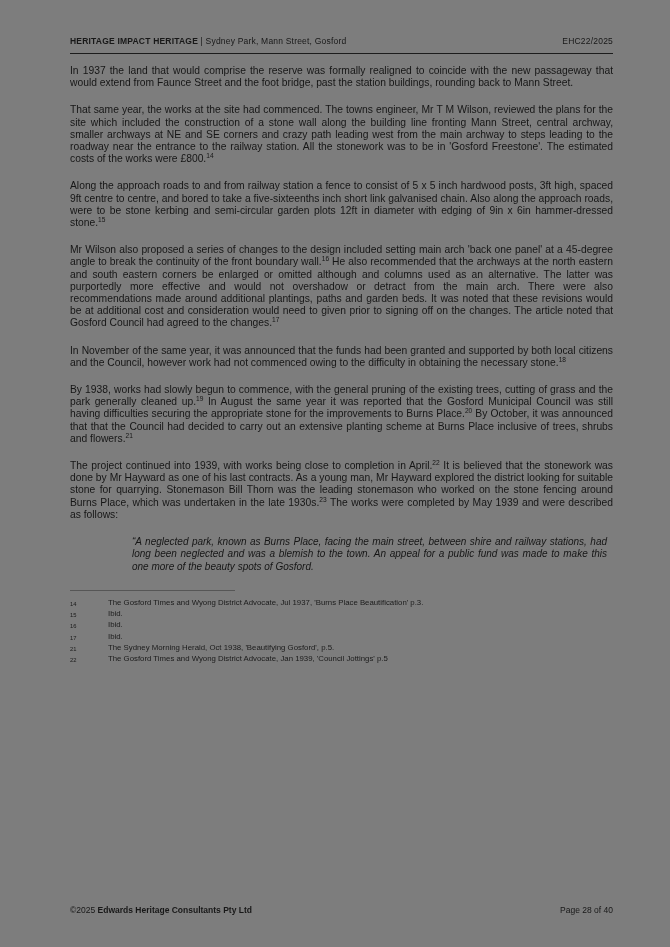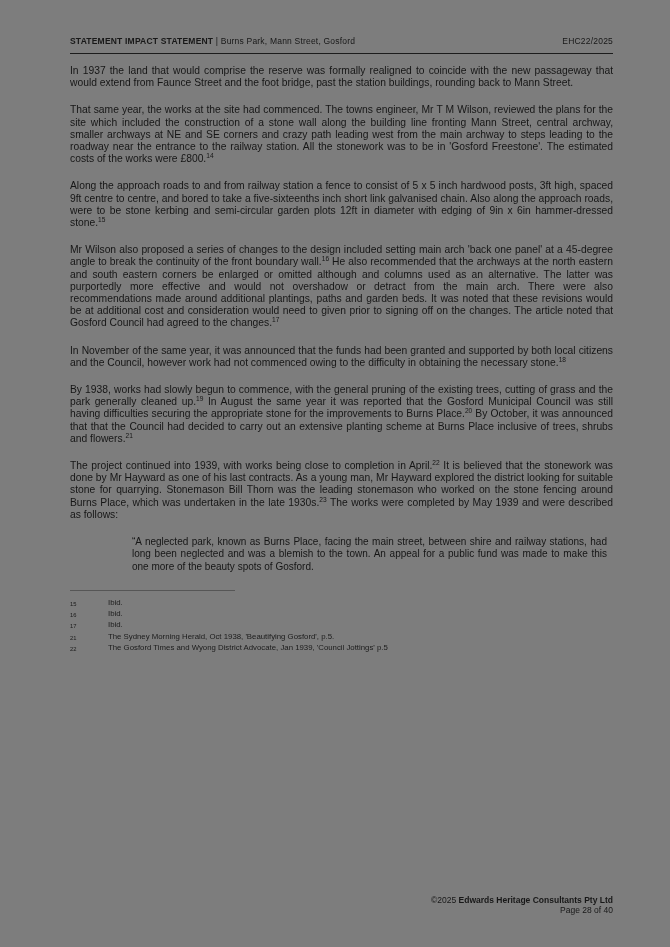--- a/index.html
+++ b/index.html
@@ -28,20 +28,21 @@
     margin:7px 0 0 0;width:100%;
   }
   .doc-body{margin-top:11px;}
   .doc-body p{
     font-size:10.3px;line-height:12.2px;
     text-align:justify;
     margin:0 0 15px 0;
     color:#161616;
   }
   .doc-body p.quote{
+    font-style:italic;
     margin-left:62px;margin-right:6px;
     margin-bottom:13px;
     font-size:10px;
   }
   .doc-body sup{
     font-size:6.6px;line-height:0;vertical-align:super;
   }
   .footnote-sep{
     border:none;border-top:1px solid #565656;
     width:165px;margin:4px 0 7px 0;align-self:flex-start;
@@ -55,52 +56,55 @@
     width:38px;flex:0 0 38px;
     font-size:5.8px;vertical-align:super;
     padding-top:1px;
   }
   .footnote-row .fn-text{flex:1;}
   .footer{
     margin-top:auto;
     display:flex;justify-content:space-between;align-items:flex-end;
     font-size:8.5px;color:#181818;
     padding-bottom:4px;
-    flex-direction:column;
   }
   .footer .company{font-weight:bold;}
 </style>
 </head>
 <body>
 
 <div class="page">
 
   <div class="header">
     <div>
-      <span class="doc-title">STATEMENT IMPACT STATEMENT</span><span> | </span><span>Burns Park, Mann Street, Gosford</span>
+      <span class="doc-title">HERITAGE IMPACT HERITAGE</span><span> | </span><span>Sydney Park, Mann Street, Gosford</span>
     </div>
     <div>EHC22/2025</div>
   </div>
 
   <hr class="header-rule">
 
   <div class="doc-body" id="doc-body">
       <p class="body">In 1937 the land that would comprise the reserve was formally realigned to coincide with the new passageway that would extend from Faunce Street and the foot bridge, past the station buildings, rounding back to Mann Street.</p>
       <p class="body">That same year, the works at the site had commenced. The towns engineer, Mr T M Wilson, reviewed the plans for the site which included the construction of a stone wall along the building line fronting Mann Street, central archway, smaller archways at NE and SE corners and crazy path leading west from the main archway to steps leading to the roadway near the entrance to the railway station. All the stonework was to be in 'Gosford Freestone'. The estimated costs of the works were £800.<sup>14</sup></p>
       <p class="body">Along the approach roads to and from railway station a fence to consist of 5 x 5 inch hardwood posts, 3ft high, spaced 9ft centre to centre, and bored to take a five-sixteenths inch short link galvanised chain. Also along the approach roads, were to be stone kerbing and semi-circular garden plots 12ft in diameter with edging of 9in x 6in hammer-dressed stone.<sup>15</sup></p>
       <p class="body">Mr Wilson also proposed a series of changes to the design included setting main arch 'back one panel' at a 45-degree angle to break the continuity of the front boundary wall.<sup>16</sup> He also recommended that the archways at the north eastern and south eastern corners be enlarged or omitted although and columns used as an alternative. The latter was purportedly more effective and would not overshadow or detract from the main arch. There were also recommendations made around additional plantings, paths and garden beds. It was noted that these revisions would be at additional cost and consideration would need to given prior to signing off on the changes. The article noted that Gosford Council had agreed to the changes.<sup>17</sup></p>
       <p class="body">In November of the same year, it was announced that the funds had been granted and supported by both local citizens and the Council, however work had not commenced owing to the difficulty in obtaining the necessary stone.<sup>18</sup></p>
       <p class="body">By 1938, works had slowly begun to commence, with the general pruning of the existing trees, cutting of grass and the park generally cleaned up.<sup>19</sup> In August the same year it was reported that the Gosford Municipal Council was still having difficulties securing the appropriate stone for the improvements to Burns Place.<sup>20</sup> By October, it was announced that that the Council had decided to carry out an extensive planting scheme at Burns Place inclusive of trees, shrubs and flowers.<sup>21</sup></p>
       <p class="body">The project continued into 1939, with works being close to completion in April.<sup>22</sup> It is believed that the stonework was done by Mr Hayward as one of his last contracts. As a young man, Mr Hayward explored the district looking for suitable stone for quarrying. Stonemason Bill Thorn was the leading stonemason who worked on the stone fencing around Burns Place, which was undertaken in the late 1930s.<sup>23</sup> The works were completed by May 1939 and were described as follows:</p>
       <p class="quote">“A neglected park, known as Burns Place, facing the main street, between shire and railway stations, had long been neglected and was a blemish to the town. An appeal for a public fund was made to make this one more of the beauty spots of Gosford.</p>
     </div>
 
   <hr class="footnote-sep">
 
   <div class="footnotes" id="footnotes">
+      <div class="footnote-row">
+        <span class="fn-num">14</span>
+        <span class="fn-text">The Gosford Times and Wyong District Advocate, Jul 1937, 'Burns Place Beautification' p.3.</span>
+      </div>
       <div class="footnote-row">
         <span class="fn-num">15</span>
         <span class="fn-text">Ibid.</span>
       </div>
       <div class="footnote-row">
         <span class="fn-num">16</span>
         <span class="fn-text">Ibid.</span>
       </div>
       <div class="footnote-row">
         <span class="fn-num">17</span>

